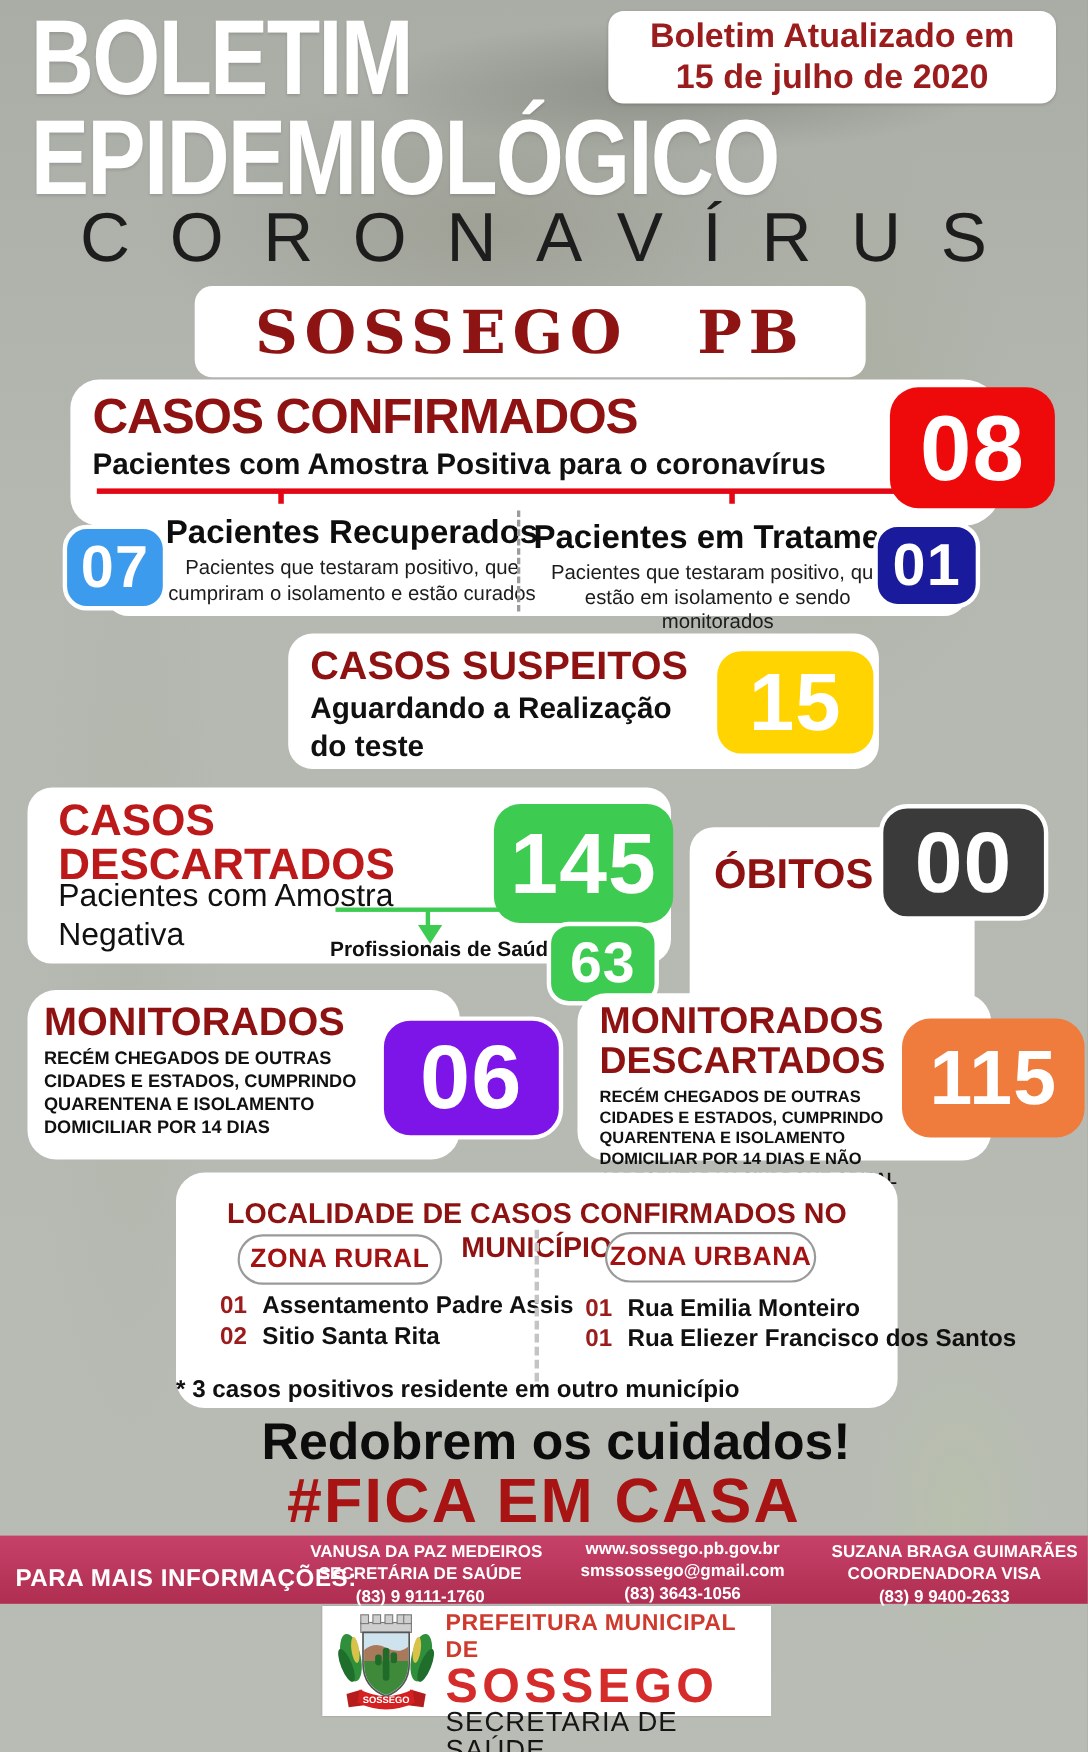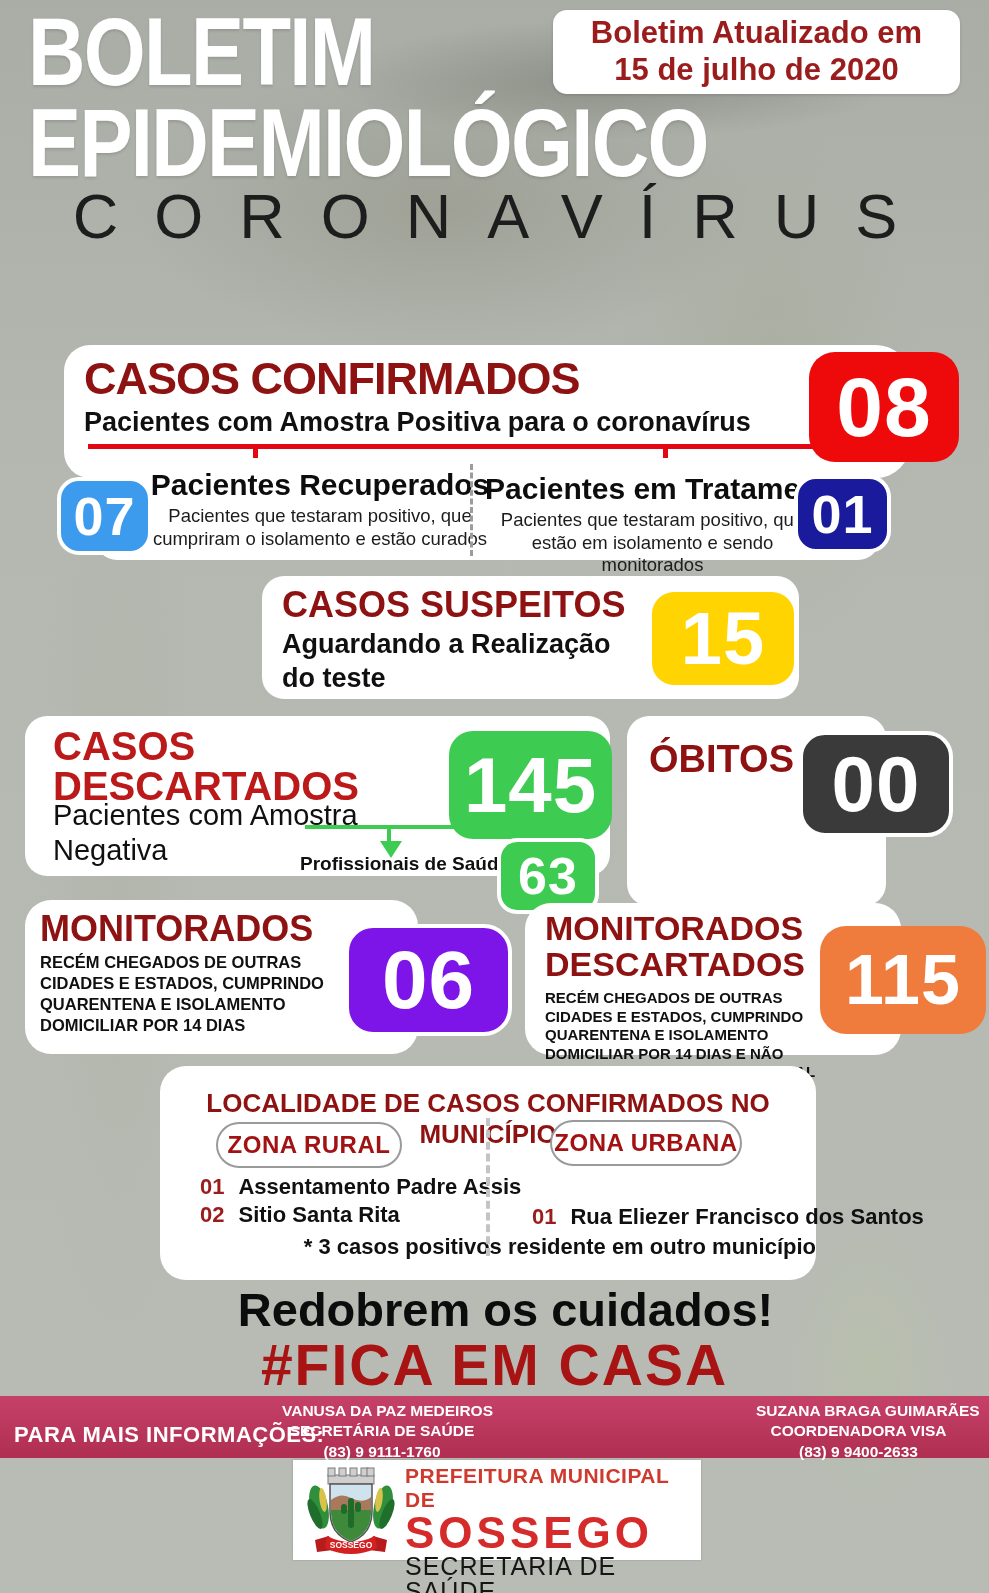--- a/index.html
+++ b/index.html
@@ -65,20 +65,21 @@
     <div>EPIDEMIOLÓGICO</div>
   </div>
 
   <div class="update-badge abs">
     <div>Boletim Atualizado em</div>
     <div>15 de julho de 2020</div>
   </div>
 
   <div class="abs coronavirus">CORONAVÍRUS</div>
 
+  <div class="abs city-banner">SOSSEGO PB</div>
 
   <div class="card" style="left:64px; top:345px; width:846px; height:133px; border-radius:26px 34px 34px 26px;">
     <div class="abs conf-title darkred" style="left:20px; top:8px;">CASOS CONFIRMADOS</div>
     <div class="abs section-sub" style="left:20px; top:62px;">Pacientes com Amostra Positiva para o coronavírus</div>
   </div>
   <div class="hline" style="left:88px; top:444px; width:742px; height:5px;"></div>
   <div class="vstem" style="left:253px; top:447px; width:5px; height:17px;"></div>
   <div class="tri-down" style="left:242px; top:463px;"></div>
   <div class="vstem" style="left:663px; top:447px; width:5px; height:17px;"></div>
   <div class="tri-down" style="left:652px; top:463px;"></div>
@@ -109,21 +110,21 @@
     <div class="abs" style="left:28px; top:10px; width:330px; font-size:40px; font-weight:900; color:#bc1a1a; line-height:1.0;">CASOS DESCARTADOS</div>
     <div class="abs" style="left:28px; top:82px; width:310px; font-size:29px; font-weight:400; color:#101010; line-height:1.2;">Pacientes com Amostra Negativa</div>
   </div>
   <div class="hline" style="left:305px; top:825px; width:158px; height:4px; background:#3ecb52;"></div>
   <div class="vstem" style="left:387px; top:828px; width:4px; height:14px; background:#3ecb52;"></div>
   <div class="tri-down green" style="left:380px; top:841px;"></div>
   <div class="abs" style="left:300px; top:853px; font-size:19px; font-weight:700; color:#101010; white-space:nowrap;">Profissionais de Saúde</div>
   <div class="badge" style="left: 449px; top: 731px; width: 163px; height: 108px; font-size: 78px; border-radius: 24px; background-color: rgb(62, 203, 82);">145</div>
   <div class="badge rim" style="left: 497px; top: 838px; width: 102px; height: 76px; font-size: 52px; border-radius: 20px; background-color: rgb(62, 203, 82);">63</div>
 
-  <div class="card" style="left:627px; top:716px; width:259px; height:190px; border-radius:22px;">
+  <div class="card" style="left:627px; top:752px; width:259px; height:190px; border-radius:22px;">
     <div class="abs darkred" style="left:22px; top:22px; font-size:38px; font-weight:900;">ÓBITOS</div>
   </div>
   <div class="badge rim" style="left: 799px; top: 731px; width: 154px; height: 106px; font-size: 78px; border-radius: 26px; background-color: rgb(58, 58, 58);">00</div>
 
   <div class="card" style="left:25px; top:900px; width:393px; height:154px; border-radius:26px;">
     <div class="abs darkred" style="left:15px; top:8px; font-size:36px; font-weight:900;">MONITORADOS</div>
     <div class="abs uppercase-desc" style="left:15px; top:52px; width:325px; font-size:16.5px; line-height:1.28;">RECÉM CHEGADOS DE OUTRAS CIDADES E ESTADOS, CUMPRINDO QUARENTENA E ISOLAMENTO DOMICILIAR POR 14 DIAS</div>
   </div>
   <div class="badge rim" style="left: 345px; top: 924px; width: 167px; height: 112px; font-size: 82px; border-radius: 28px; background-color: rgb(125, 21, 233);">06</div>
 
@@ -138,37 +139,45 @@
     <div class="pill" style="left:56px; top:56px; width:186px; height:46px;">ZONA RURAL</div>
     <div class="pill" style="left:390px; top:54px; width:192px; height:46px;">ZONA URBANA</div>
 
     <div class="locrow" style="left:40px; top:108px;">
       <span class="num">01</span><span>Assentamento Padre Assis</span>
     </div>
     <div class="locrow" style="left:40px; top:136px;">
       <span class="num">02</span><span>Sitio Santa Rita</span>
     </div>
 
+    <div class="locrow" style="left:372px; top:110px;">
+      <span class="num">01</span><span>Rua Emilia Monteiro</span>
+    </div>
     <div class="locrow" style="left:372px; top:138px;">
       <span class="num">01</span><span>Rua Eliezer Francisco dos Santos</span>
     </div>
 
-    <div class="abs" style="left:0; top:168px; width:100%; text-align:right; font-size:22px; font-weight:700; color:#101010;">* 3 casos positivos residente em outro município</div>
+    <div class="abs" style="left:0; top:184px; width:100%; text-align:left; font-size:22px; font-weight:700; color:#101010;">* 3 casos positivos residente em outro município</div>
   </div>
   <div class="dashedline" style="left:486px; top:1118px; height:138px; border-left:4px dashed #c4c4c4;"></div>
 
   <div class="abs" style="left:0; top:1282px; width:100%; text-align:center; font-size:47px; font-weight:900; color:#0c0c0c;padding-left:22px;">Redobrem os cuidados!</div>
   <div class="abs" style="left:0; top:1332px; width:100%; text-align:center; font-size:57px; font-weight:900; color:#a81313; letter-spacing:2px;">#FICA EM CASA</div>
 
   <div class="abs footer-bar">
     <div class="abs" style="left:14px; top:26px; font-size:22px; font-weight:800; color:#fff; letter-spacing:.5px;">PARA MAIS INFORMAÇÕES:</div>
     <div class="fcol" style="left:282px; top:5px; width:200px;">
       <div>VANUSA DA PAZ MEDEIROS</div>
       <div>SECRETÁRIA DE SAÚDE</div>
       <div>(83) 9 9111-1760</div>
+    </div>
+    <div class="fcol" style="left:518px; top:3px; width:205px;">
+      <div>www.sossego.pb.gov.br</div>
+      <div>smssossego@gmail.com</div>
+      <div>(83) 3643-1056</div>
     </div>
     <div class="fcol" style="left:756px; top:5px; width:205px;">
       <div>SUZANA BRAGA GUIMARÃES</div>
       <div>COORDENADORA VISA</div>
       <div>(83) 9 9400-2633</div>
     </div>
   </div>
 
   <div class="abs logo-box">
     <svg class="abs" style="left:8px; top:2px;" width="100" height="96" viewBox="0 0 100 96">

